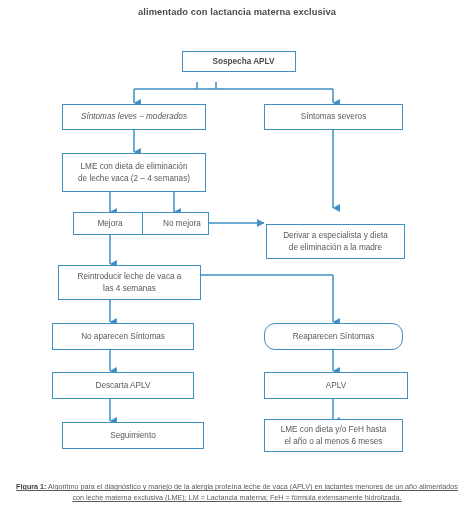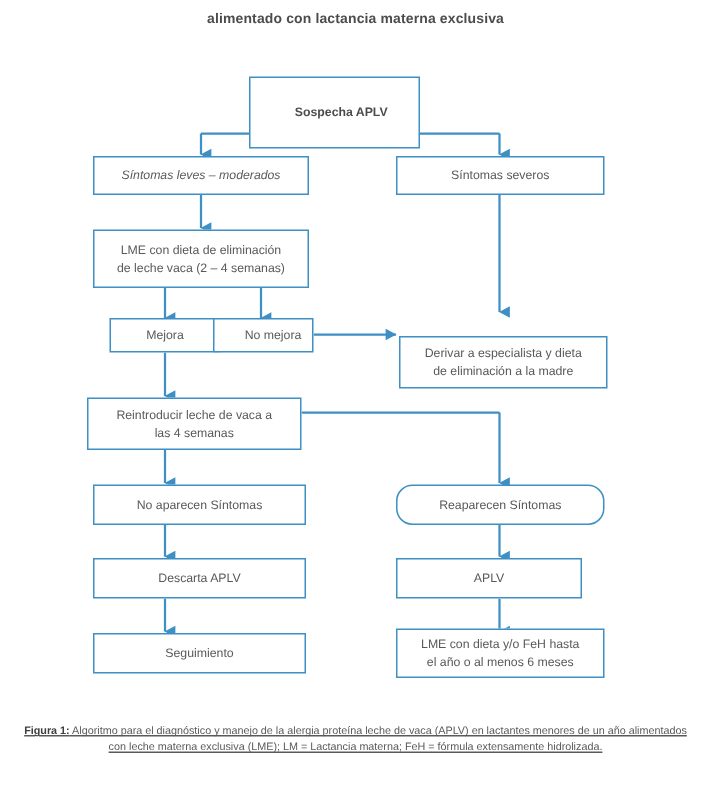--- a/index.html
+++ b/index.html
@@ -122,21 +122,21 @@
       <path d="M110,350 L110,371" marker-end="url(#arrowDown)"></path>
 
       <path d="M333,350 L333,371" marker-end="url(#arrowDown)"></path>
 
       <path d="M110,399 L110,421" marker-end="url(#arrowDown)"></path>
 
       <path d="M333,399 L333,421" marker-end="url(#arrowDown)"></path>
     </g>
   </svg>
 
-  <div class="node bold" style="left:166px; top:51px; width:114px; height:48px;padding-left:12px;">
+  <div class="node bold" style="left:182px; top:51px; width:114px; height:21px;padding-left:12px;">
     <span class="node-text">Sospecha APLV</span>
   </div>
 
   <div class="node" style="left:62px; top:104px; width:144px; height:26px;font-style:italic;">
     <span class="node-text">Síntomas leves – moderados</span>
   </div>
 
   <div class="node" style="left:264px; top:104px; width:139px; height:26px;">
     <span class="node-text">Síntomas severos</span>
   </div>
@@ -157,33 +157,33 @@
   <div class="node" style="left:266px; top:224px; width:139px; height:35px;">
     <span class="node-text">Derivar a especialista y dieta
 de eliminación a la madre</span>
   </div>
 
   <div class="node" style="left:58px; top:265px; width:143px; height:35px;">
     <span class="node-text">Reintroducir leche de vaca a
 las 4 semanas</span>
   </div>
 
-  <div class="node" style="left:62px; top:323px; width:142px; height:27px;">
+  <div class="node" style="left:52px; top:323px; width:142px; height:27px;">
     <span class="node-text">No aparecen Síntomas</span>
   </div>
 
   <div class="node" style="left:264px; top:323px; width:139px; height:27px;border-radius:11px;">
     <span class="node-text">Reaparecen Síntomas</span>
   </div>
 
-  <div class="node" style="left:62px; top:372px; width:142px; height:27px;">
+  <div class="node" style="left:52px; top:372px; width:142px; height:27px;">
     <span class="node-text">Descarta APLV</span>
   </div>
 
-  <div class="node" style="left:264px; top:372px; width:124px; height:27px;">
+  <div class="node" style="left:264px; top:372px; width:144px; height:27px;">
     <span class="node-text">APLV</span>
   </div>
 
   <div class="node" style="left:62px; top:422px; width:142px; height:27px;">
     <span class="node-text">Seguimiento</span>
   </div>
 
   <div class="node" style="left:264px; top:419px; width:139px; height:33px;">
     <span class="node-text">LME con dieta y/o FeH hasta
 el año o al menos 6 meses</span>

